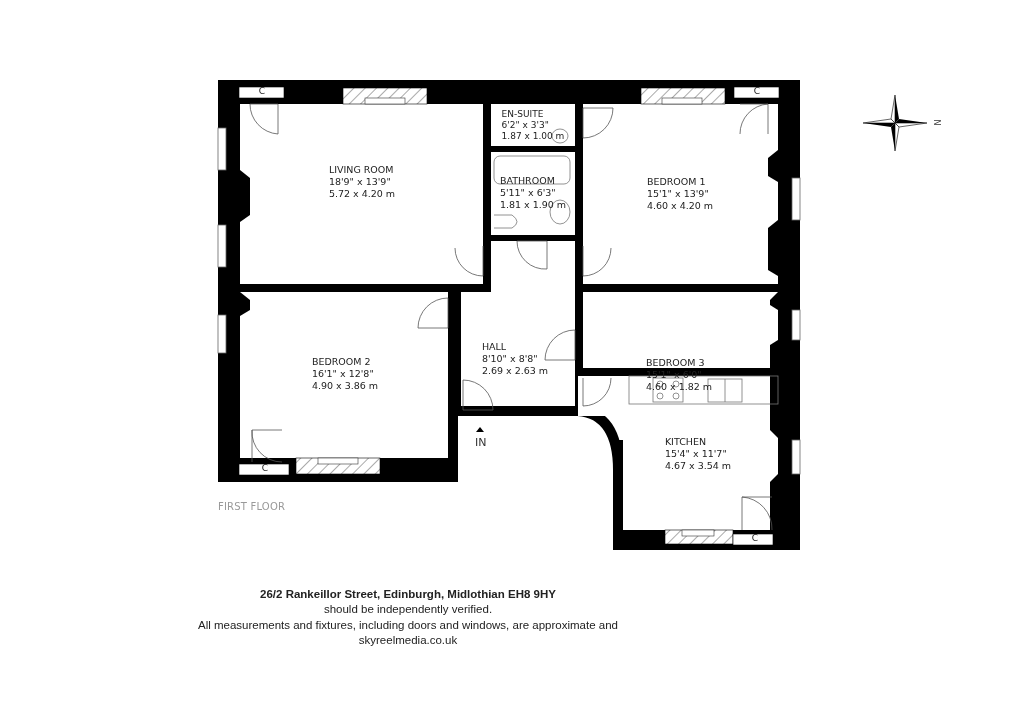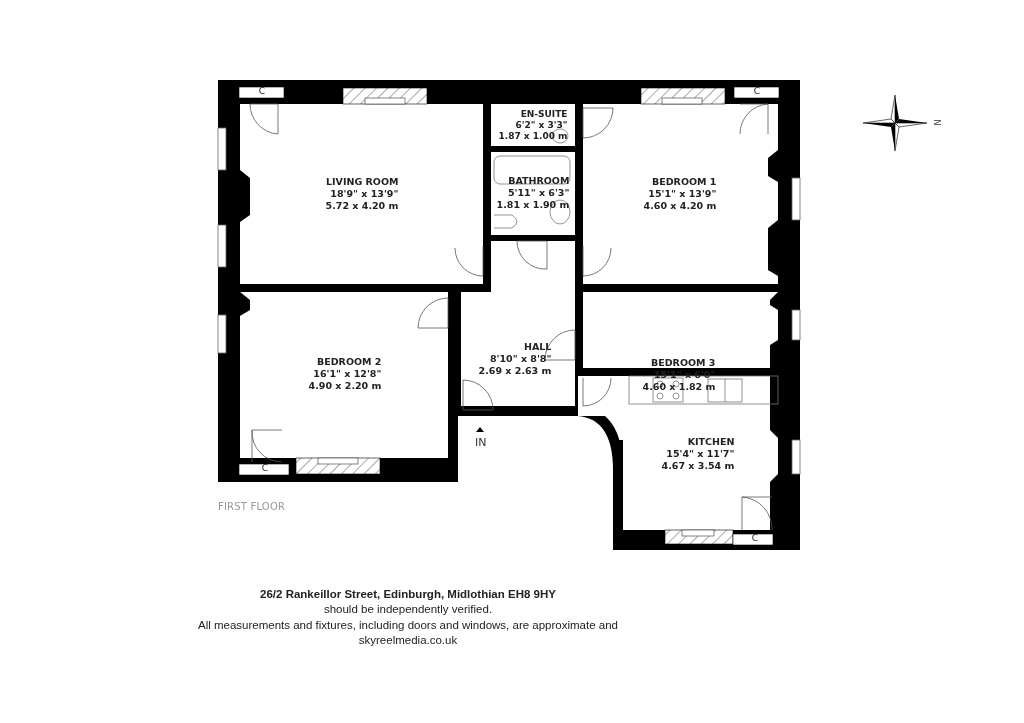--- a/index.html
+++ b/index.html
@@ -1,18 +1,18 @@
 <!DOCTYPE html>
 <html><head>
 <meta charset="utf-8">
 <style>
   html, body { margin: 0; padding: 0; background: #ffffff; }
   body { width: 1024px; height: 723px; position: relative; overflow: hidden; font-family: "DejaVu Sans", sans-serif; color: #222; }
   #plan { position: absolute; left: 0; top: 0; width: 1024px; height: 723px; }
-  .room-label { position: absolute; text-align: right; font-size: 9.5px; line-height: 12px; color: #222; white-space: nowrap; transform: translateX(-50%); font-weight: bold; }
+  .room-label { position: absolute; text-align: left; font-size: 9.5px; line-height: 12px; color: #222; white-space: nowrap; transform: translateX(-50%); }
   .room-label span { display: block; }
   .floor-label { position: absolute; left: 218px; top: 501px; font-size: 10px; color: #999; letter-spacing: 0.2px; }
   .in-label { position: absolute; left: 475px; top: 436px; font-size: 11px; color: #333; }
   .compass-n { position: absolute; left: 934px; top: 118px; font-size: 8px; color: #333; transform: rotate(90deg); }
   .caption { position: absolute; left: 0; width: 816px; top: 587px; text-align: center; font-family: "Liberation Sans", sans-serif; font-size: 11.5px; line-height: 15.3px; color: #222; }
   .caption div { white-space: nowrap; }
   .caption .addr { font-weight: bold; }
   .c-label { position: absolute; font-size: 9px; color: #222; transform: translateX(-50%); }
 </style>
 </head>
@@ -162,21 +162,21 @@
     <polygon points="32,0 4,-4 0,0" fill="#000"></polygon>
     <polygon points="32,0 4,4 0,0" fill="#fff" stroke="#000" stroke-width="0.6"></polygon>
   </g>
 </svg>
 
 <div class="c-label" style="left:262px; top:86px;">C</div>
 <div class="c-label" style="left:757px; top:86px;">C</div>
 <div class="c-label" style="left:265px; top:463px;">C</div>
 <div class="c-label" style="left:755px; top:533px;">C</div>
 
-<div class="room-label" style="left:362px; top:176px;">
+<div class="room-label" style="left:362px; top:164px;">
   <span>LIVING ROOM</span>
   <span>18'9" x 13'9"</span>
   <span>5.72 x 4.20 m</span>
 </div>
 <div class="room-label" style="left:533px; top:109px; font-size:9px; line-height:11px;">
   <span>EN-SUITE</span>
   <span>6'2" x 3'3"</span>
   <span>1.87 x 1.00 m</span>
 </div>
 <div class="room-label" style="left:533px; top:175px;">
@@ -185,21 +185,21 @@
   <span>1.81 x 1.90 m</span>
 </div>
 <div class="room-label" style="left:680px; top:176px;">
   <span>BEDROOM 1</span>
   <span>15'1" x 13'9"</span>
   <span>4.60 x 4.20 m</span>
 </div>
 <div class="room-label" style="left:345px; top:356px;">
   <span>BEDROOM 2</span>
   <span>16'1" x 12'8"</span>
-  <span>4.90 x 2.20 m</span>
+  <span>4.90 x 3.86 m</span>
 </div>
 <div class="room-label" style="left:515px; top:341px;">
   <span>HALL</span>
   <span>8'10" x 8'8"</span>
   <span>2.69 x 2.63 m</span>
 </div>
 <div class="room-label" style="left:679px; top:313px;margin-top:44px;">
   <span>BEDROOM 3</span>
   <span>15'1" x 6'0"</span>
   <span>4.60 x 1.82 m</span>

